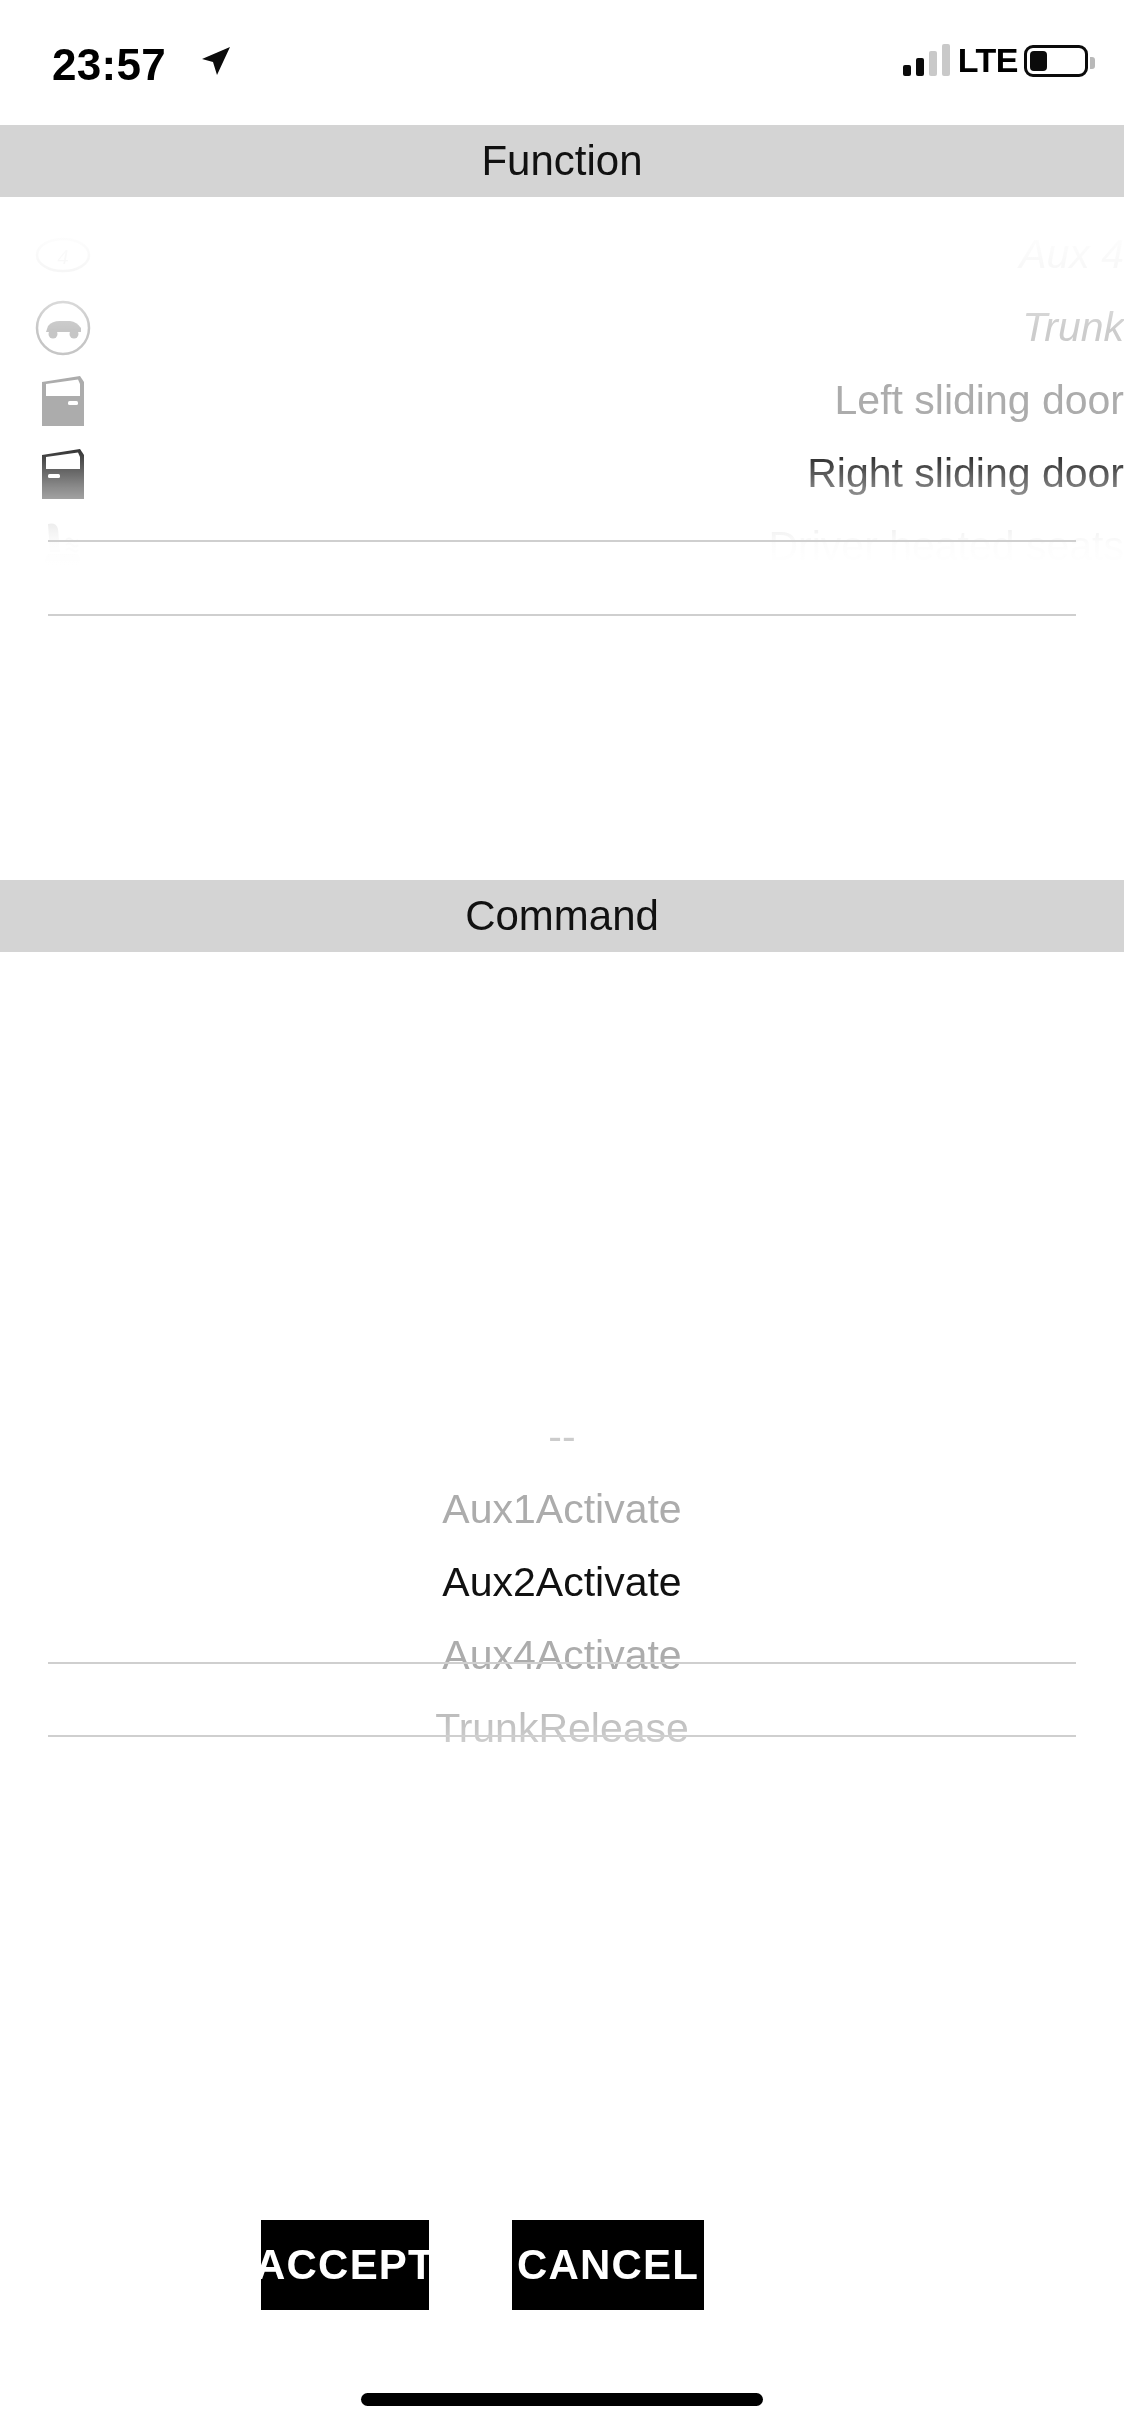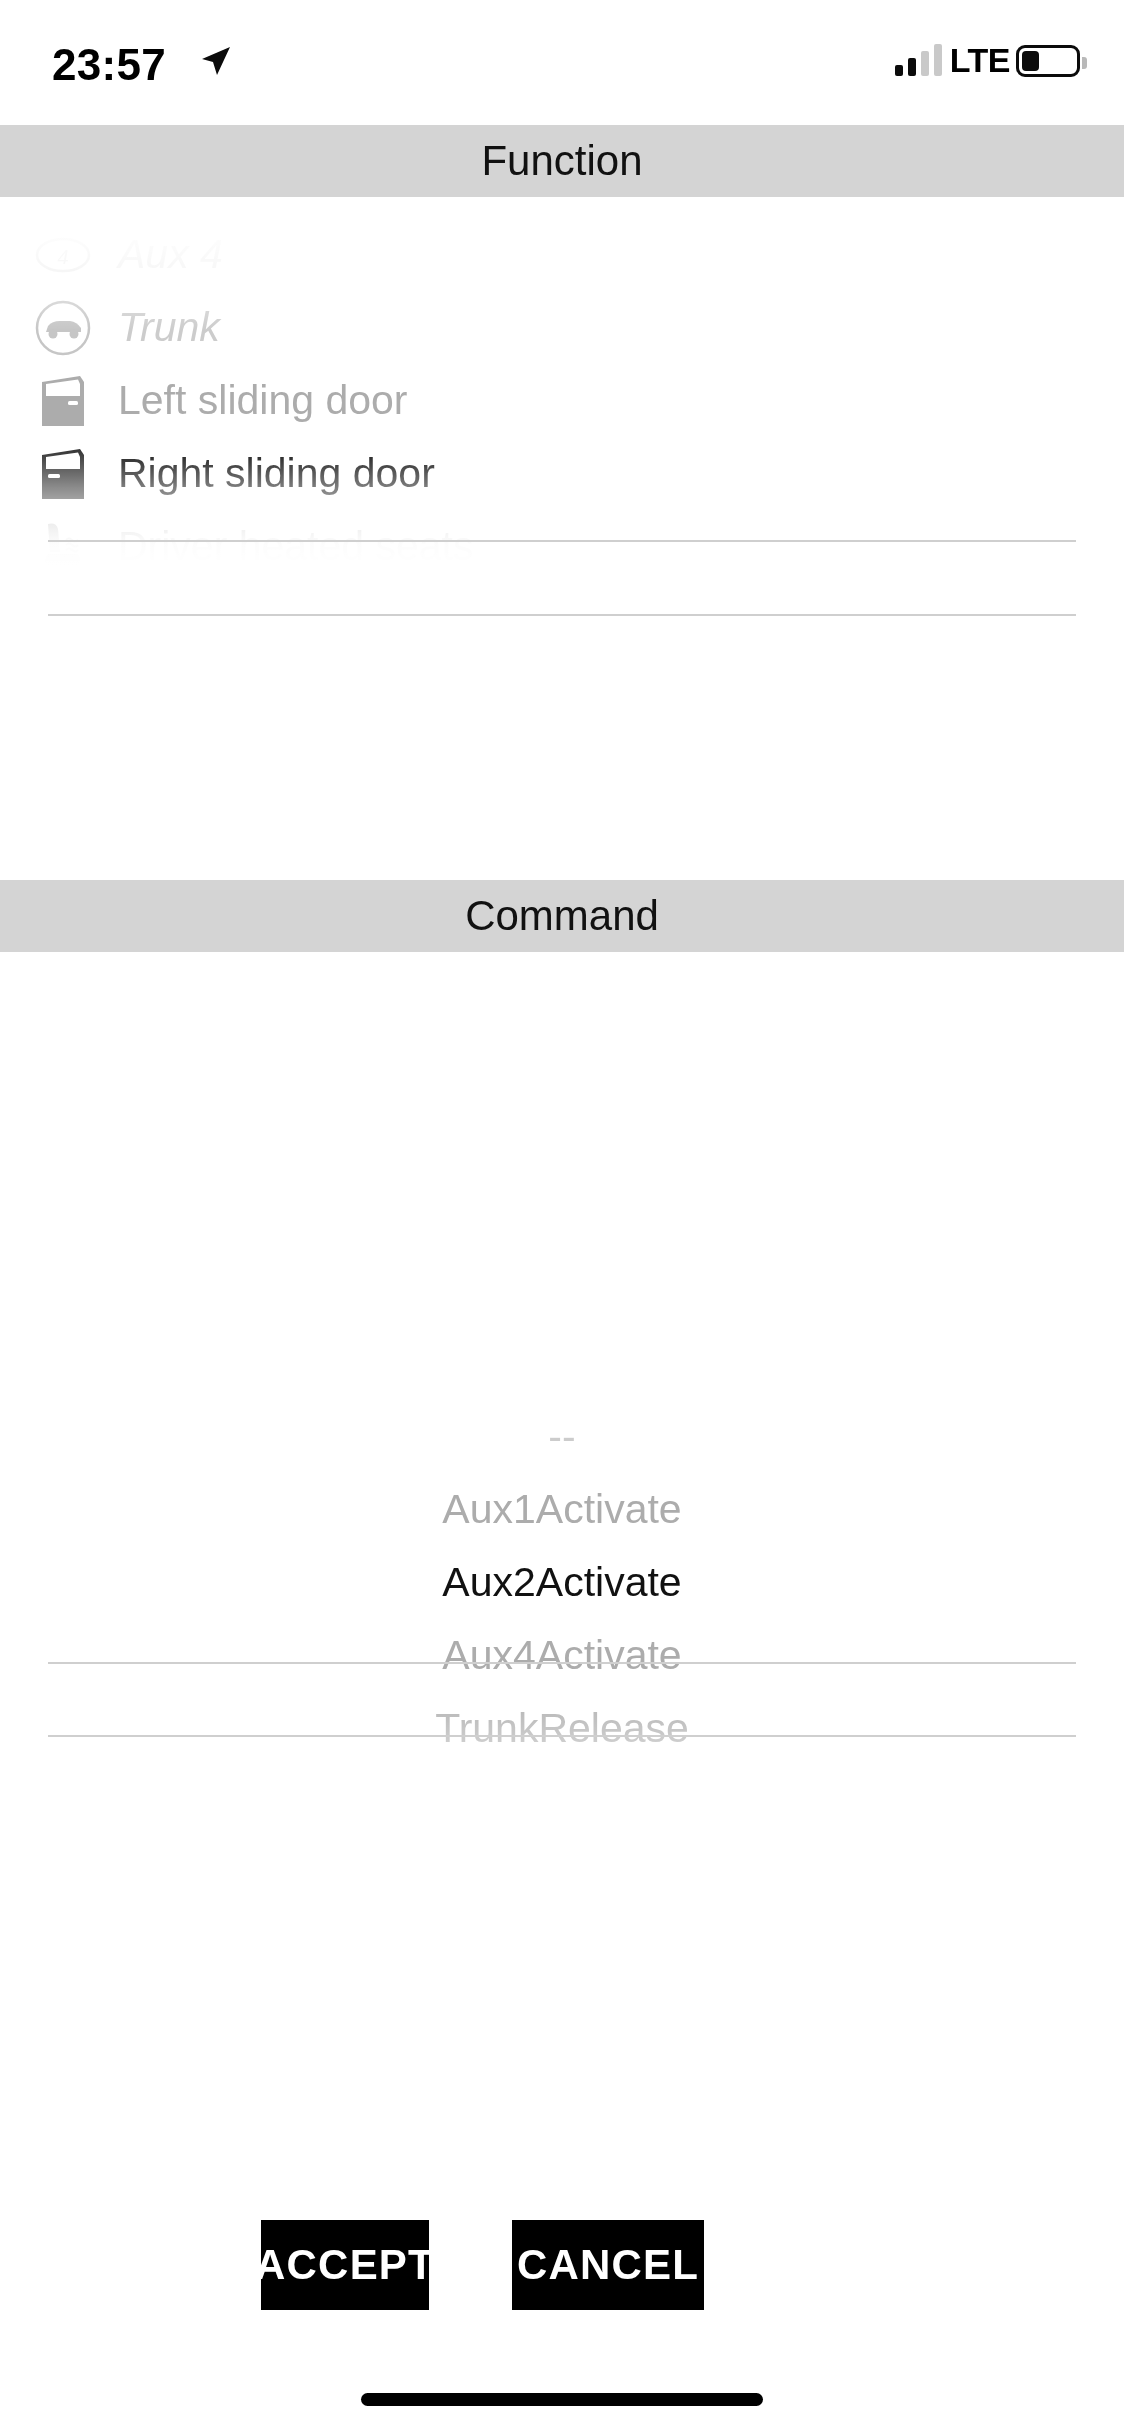--- a/index.html
+++ b/index.html
@@ -18,21 +18,21 @@
     background:#fff;
   }
   .sb-time{
     position:absolute; left:52px; top:40px;
     font-size:44px; font-weight:600; color:#000; letter-spacing:0.3px;
   }
   .sb-loc{
     position:absolute; left:198px; top:44px; width:34px; height:34px;
   }
   .sb-right{
-    position:absolute; right:44px; top:36px;
+    position:absolute; right:36px; top:36px;
     display:flex; align-items:flex-end; gap:0px; height:44px;
   }
   .bars{ display:flex; align-items:flex-end; gap:5px; height:30px; margin-bottom:4px;}
   .bars i{ display:block; width:8px; border-radius:2px; background:#0b0b0b; }
   .bars i.b1{ height:11px; }
   .bars i.b2{ height:18px; }
   .bars i.b3{ height:25px; background:#c9c9c9; }
   .bars i.b4{ height:32px; background:#c9c9c9; }
   .lte{ font-size:34px; font-weight:700; color:#000; margin:0 6px 0 8px; letter-spacing:-0.5px; }
   .battery{
@@ -67,20 +67,21 @@
   #cmd-picker{ top:965px; height:1190px; }
 
   .picker-rows{
     position:absolute; left:0; width:1124px;
     display:flex; flex-direction:column; align-items:stretch;
   }
   .prow{
     height:73px;
     display:flex; align-items:center;
     white-space:nowrap;
+    justify-content:space-between;
   }
   
   .prow.fn{ padding-left:30px; }
   .prow.fn .ico{
     width:66px; height:56px; flex:0 0 66px;
     display:flex; align-items:center; justify-content:center;
     margin-right:22px;
   }
   .prow.fn .lbl{ font-size:41px; color:#9a9a9a; }
   .prow.fn.sel .lbl{ color:#111; }

